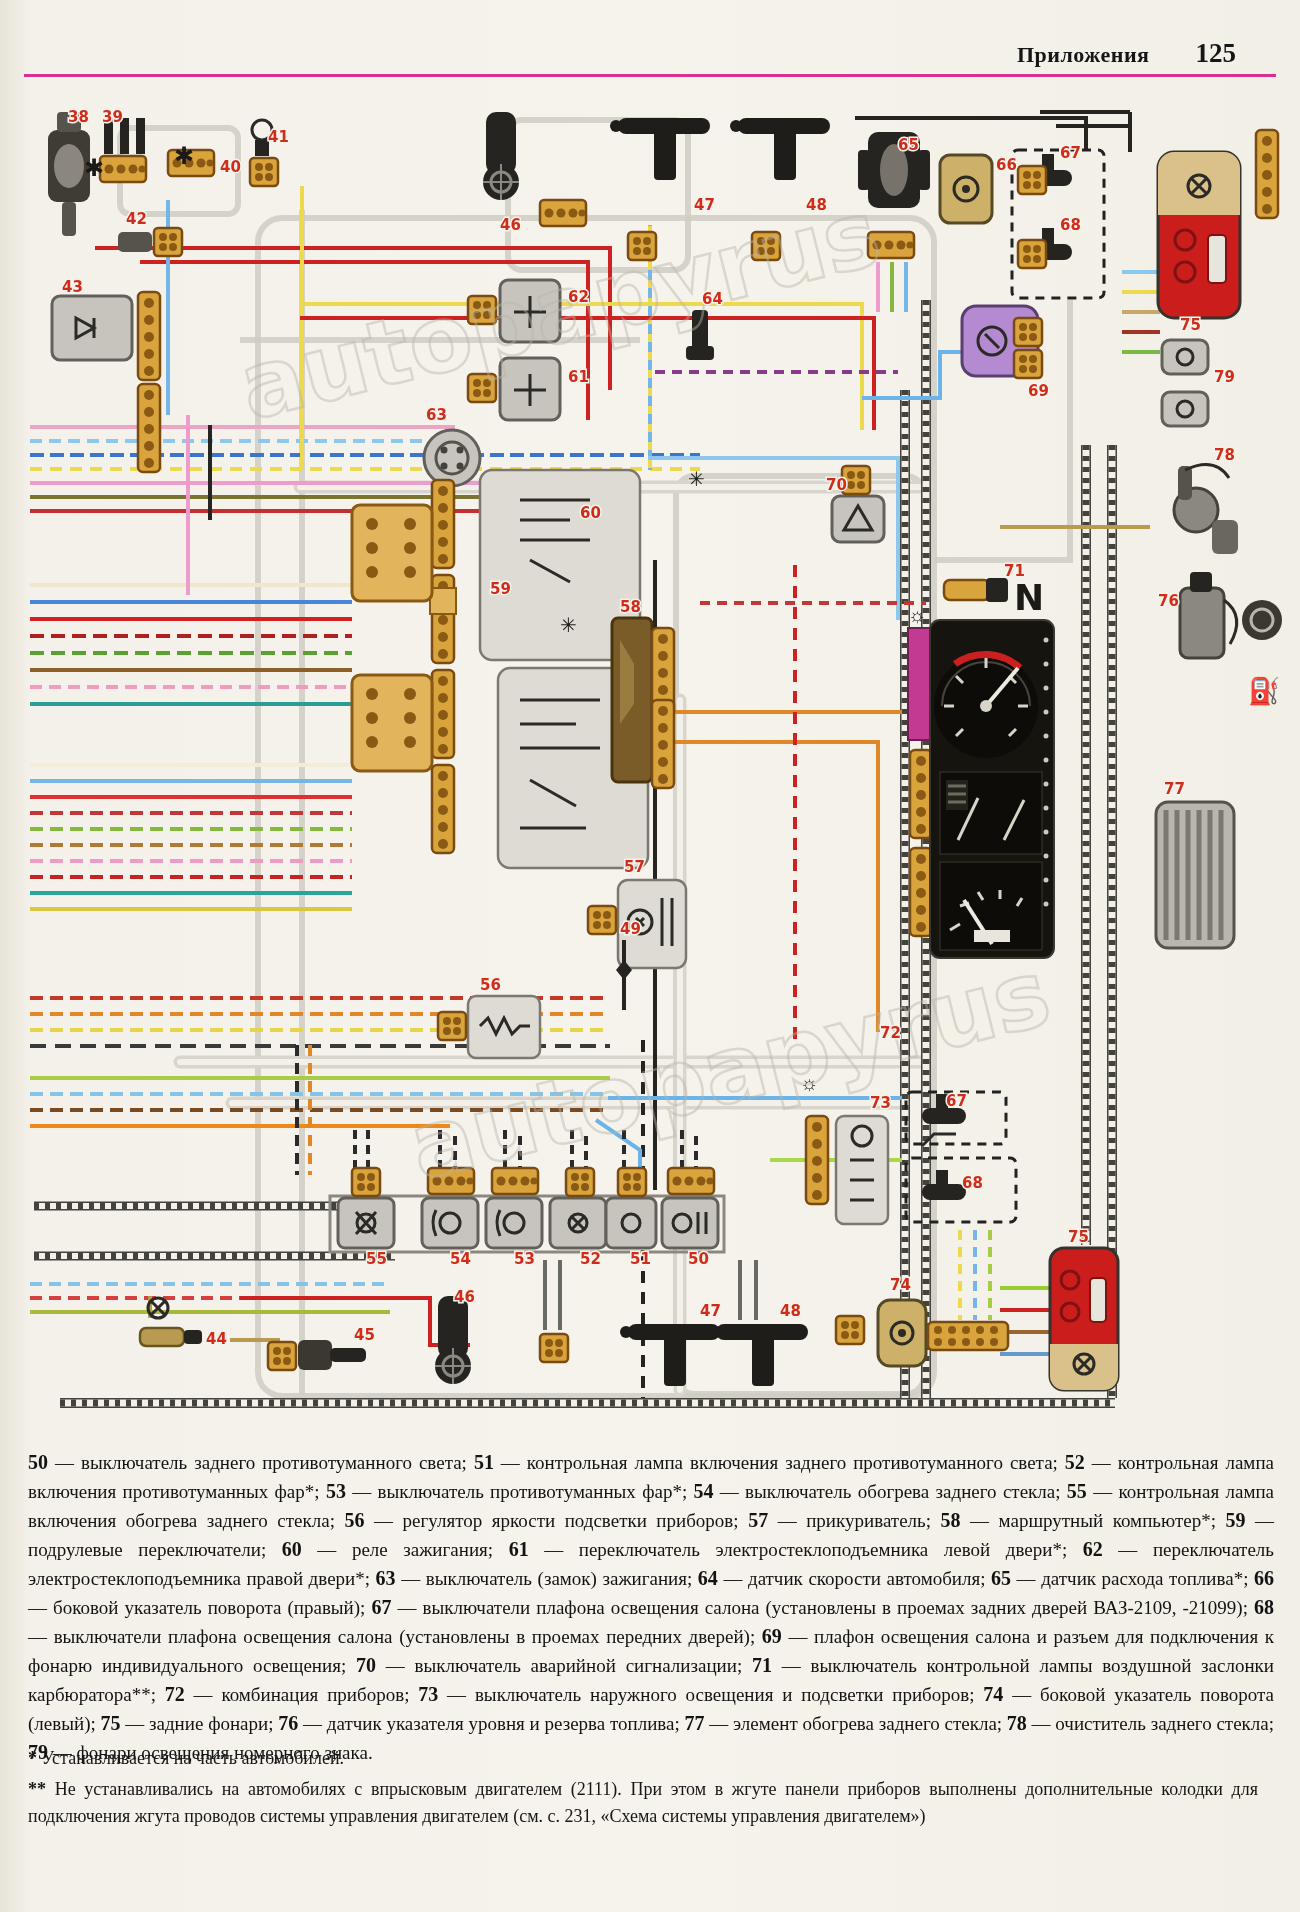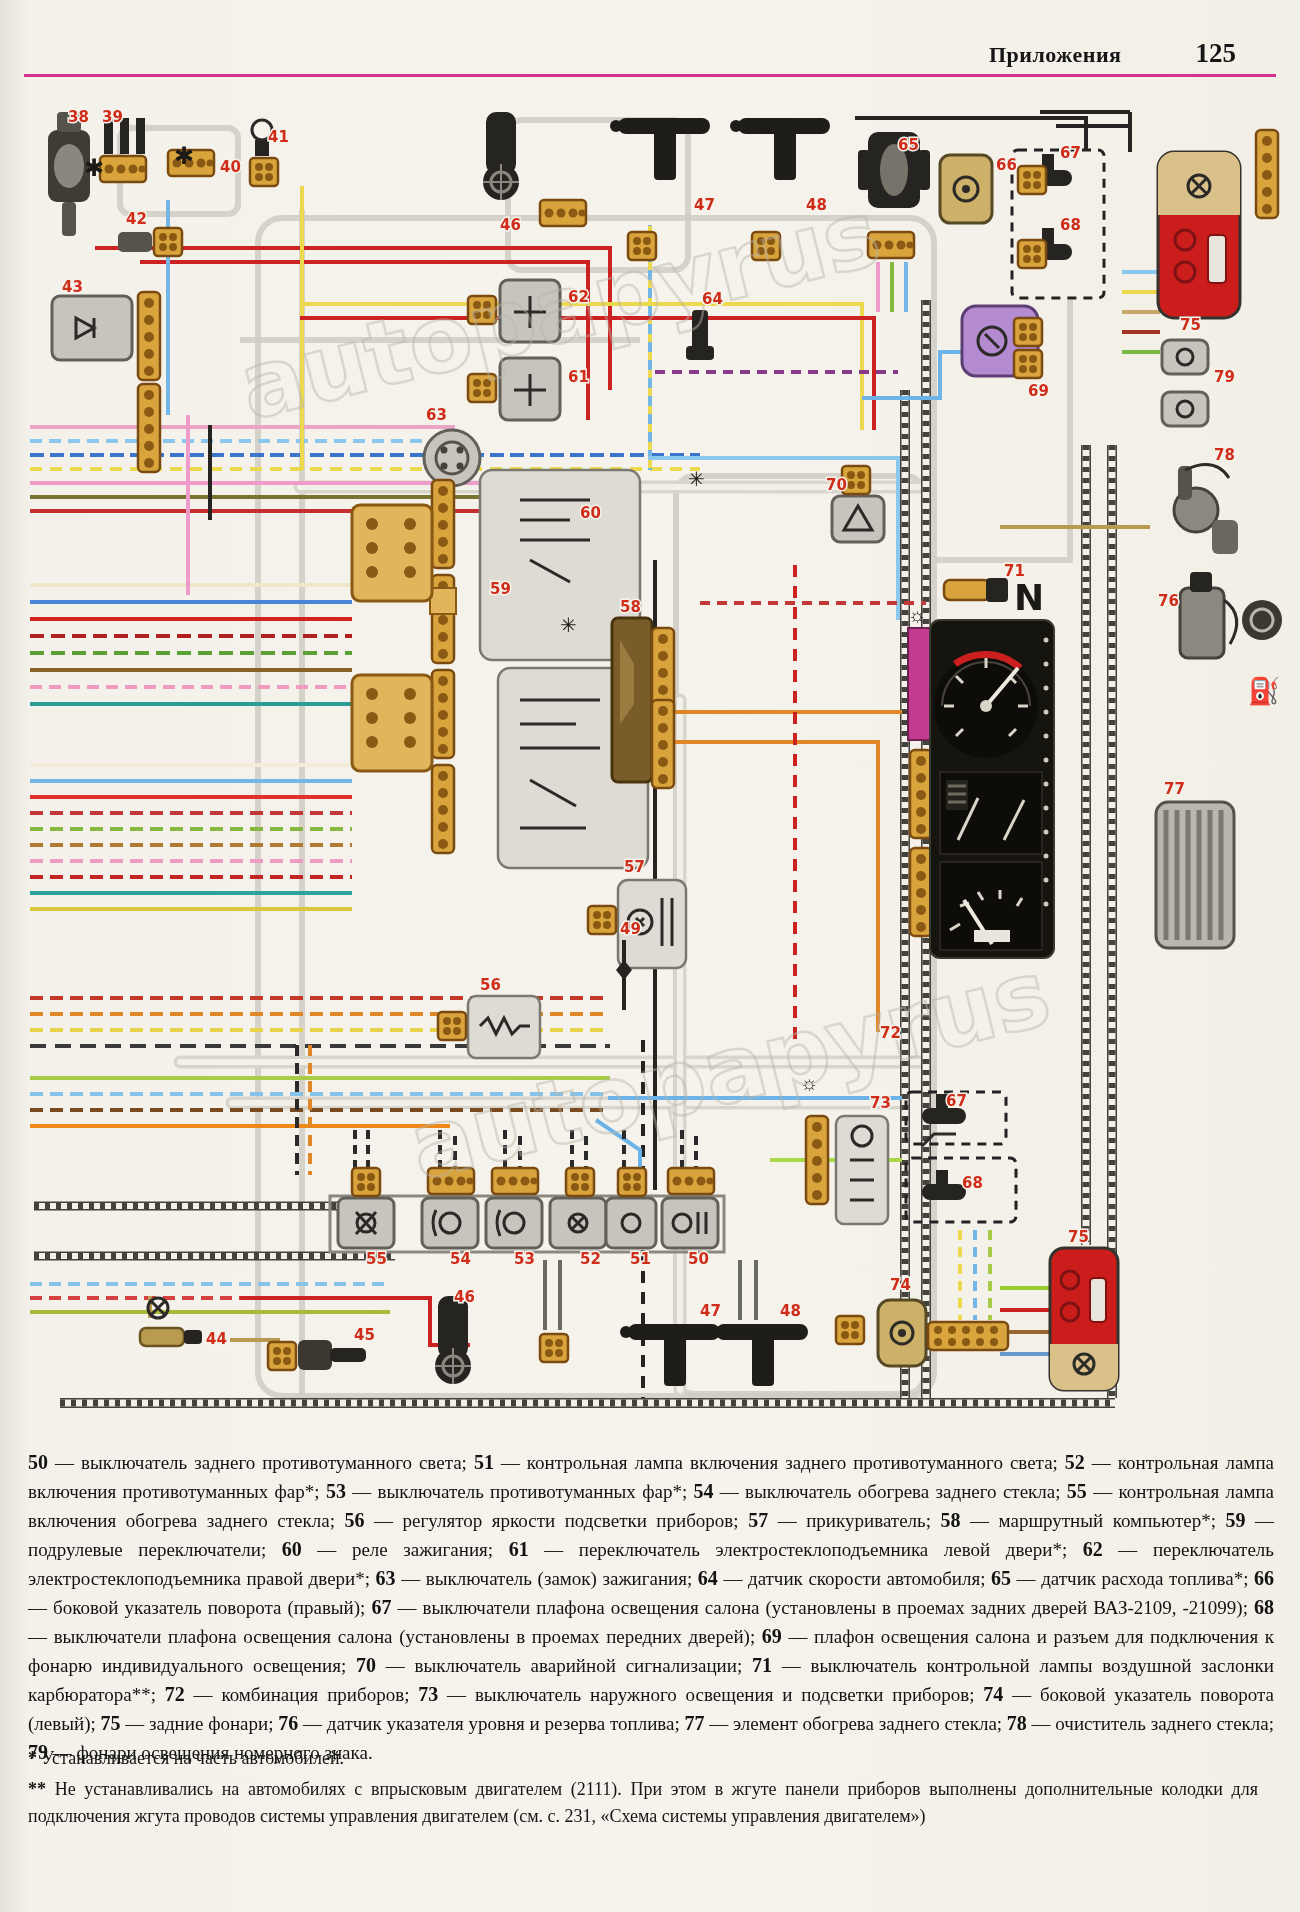--- a/index.html
+++ b/index.html
@@ -1,21 +1,21 @@
 <!DOCTYPE html>
 <html><head>
 <meta charset="utf-8">
 <style>
   html,body{margin:0;padding:0;}
   body{
     width:1300px;height:1912px;position:relative;overflow:hidden;
     background:linear-gradient(90deg,#e7e3d9 0px,#f4f1ea 30px,#f6f3ec 50%,#f2efe7 100%);
     font-family:"Liberation Serif",serif;color:#161616;
   }
-  .hdr{position:absolute;top:38px;right:64px;display:flex;align-items:baseline;gap:74px;}
+  .hdr{position:absolute;top:38px;right:64px;display:flex;align-items:baseline;gap:46px;}
   .hdr .t{font-weight:bold;font-size:22px;letter-spacing:.5px;}
   .hdr .n{font-weight:bold;font-size:27px;}
   .rule{position:absolute;top:74px;left:24px;right:24px;height:3px;background:#d9308f;}
   #diag{position:absolute;left:0;top:85px;}
   .wl{fill:none;stroke-width:4;}
   .road{fill:none;stroke:#d8d5cc;stroke-width:13;stroke-linecap:round;}
   .roadc{fill:none;stroke:#f3f0e9;stroke-width:6;stroke-linecap:round;}
   .frame{fill:none;stroke:#cfccc3;stroke-width:6;opacity:.85;}
   .comp-gray{fill:#c6c4bc;stroke:#62605a;stroke-width:3;}
   .comp-lt{fill:#dddbd3;stroke:#7a786f;stroke-width:2.5;}

